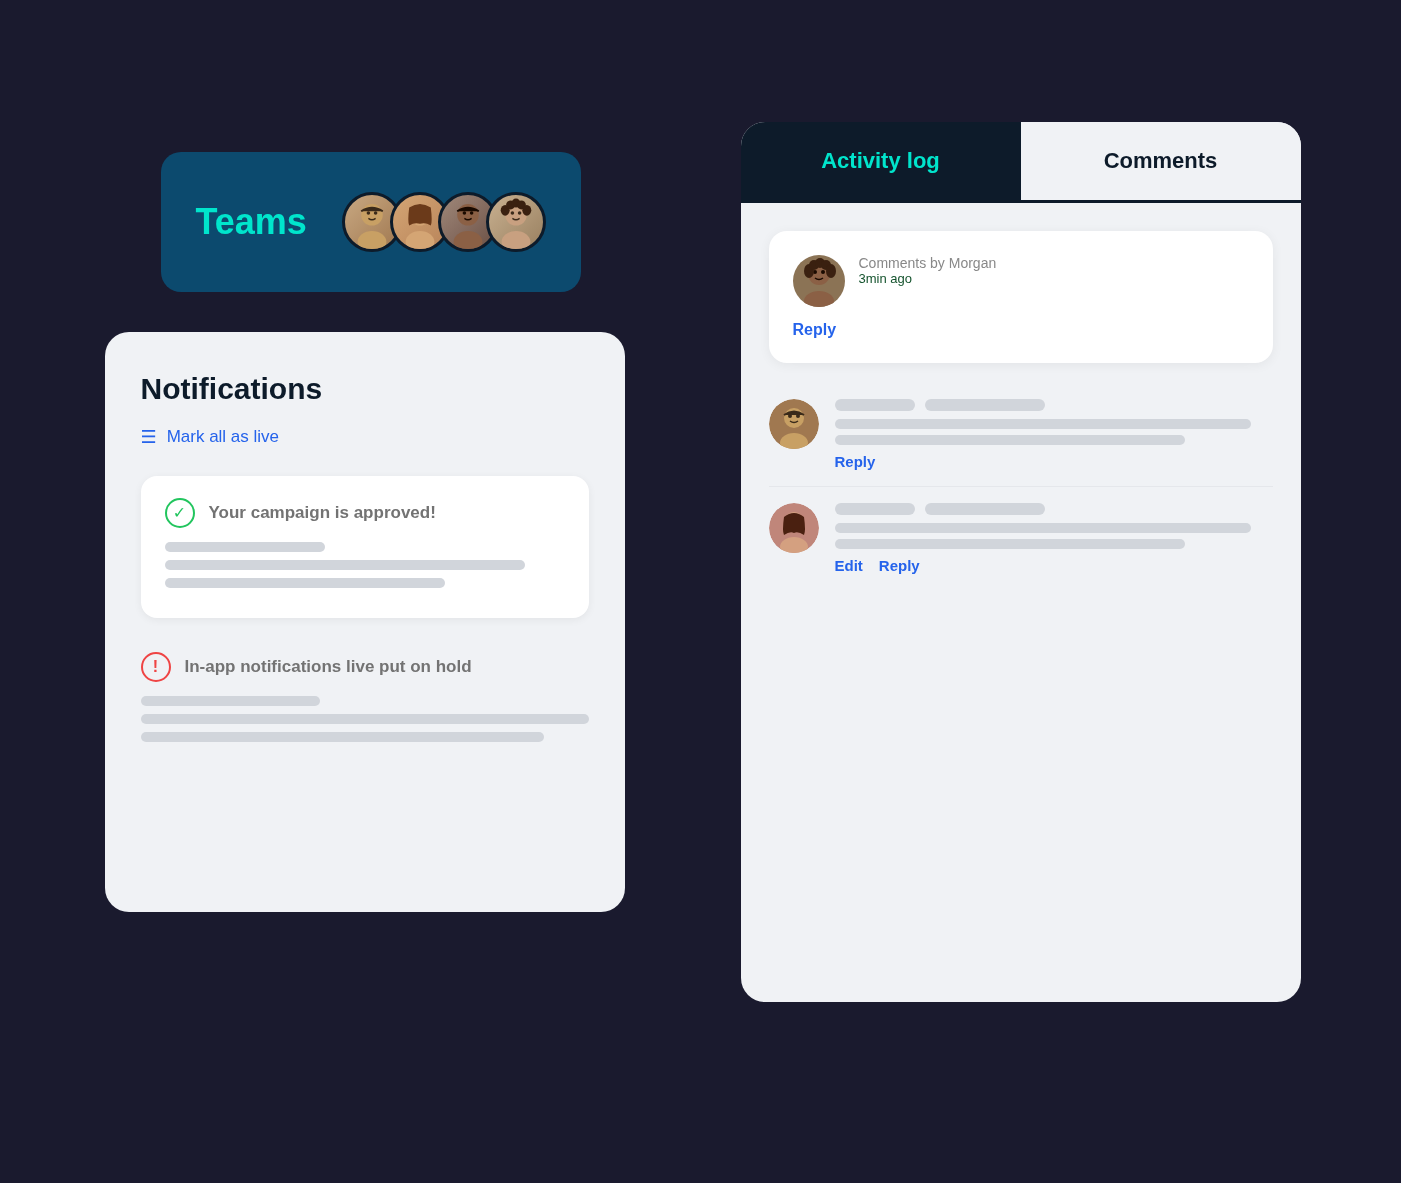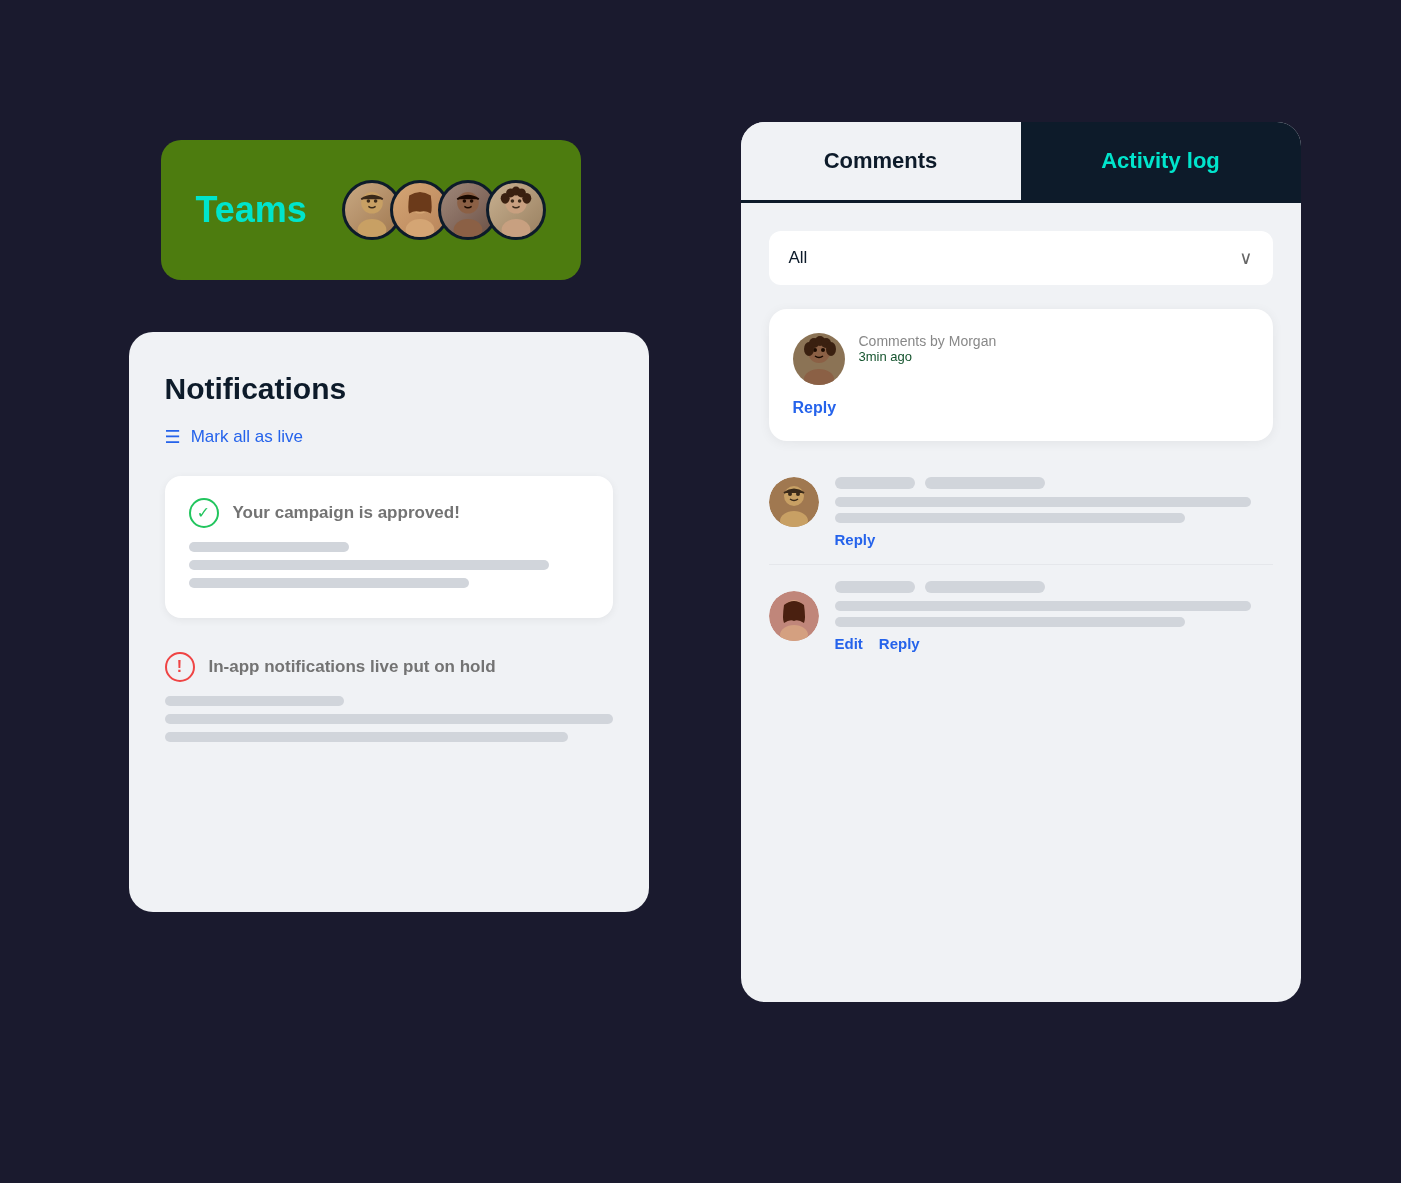--- a/index.html
+++ b/index.html
@@ -15,25 +15,25 @@
     }
     .scene {
       position: relative;
       width: 1200px;
       height: 1000px;
     }
 
     
     .teams-card {
       position: absolute;
-      top: 48px;
+      top: 60px;
       left: 60px;
       width: 420px;
       height: 140px;
-      background: #4d7c0f;
+      background: #0c4a6e;
       border-radius: 20px;
       display: flex;
       align-items: center;
       padding: 30px 35px;
       gap: 30px;
     }
     .teams-label {
       color: #00e5cc;
       font-size: 36px;
       font-weight: 700;
@@ -54,21 +54,21 @@
       align-items: center;
       justify-content: center;
     }
     .avatar:first-child { margin-left: 0; }
     .avatar svg { width: 100%; height: 100%; }
 
     
     .notifications-card {
       position: absolute;
       top: 240px;
-      left: 28px;
+      left: 4px;
       width: 520px;
       min-height: 580px;
       background: #f0f2f5;
       border-radius: 24px;
       padding: 40px 36px;
     }
     .notifications-title {
       font-size: 30px;
       font-weight: 800;
       color: #0d1b2a;
@@ -267,21 +267,21 @@
     }
 
     
     .comment-row {
       display: flex;
       align-items: flex-start;
       gap: 16px;
       padding: 16px 0;
       border-bottom: 1px solid #e5e7eb;
     }
-    .comment-row:last-child { border-bottom: none; align-items: center; }
+    .comment-row:last-child { border-bottom: none; }
     .small-avatar {
       width: 50px;
       height: 50px;
       border-radius: 50%;
       flex-shrink: 0;
       overflow: hidden;
     }
     .comment-row-content {
       flex: 1;
     }
@@ -411,34 +411,30 @@
       <div class="skeleton-lines">
         <div class="skeleton-line short"></div>
         <div class="skeleton-line xlong"></div>
         <div class="skeleton-line long"></div>
       </div>
     </div>
   </div>
 
   <div class="comments-panel">
     <div class="tabs-header">
+      <div class="tab tab-activity">
+        <span>Activity log</span>
+      </div>
       <div class="tab tab-comments">
         <span>Comments</span>
       </div>
-      <div class="tab tab-activity">
-        <span>Activity log</span>
-      </div>
     </div>
 
     <div class="comments-body">
 
-      <div class="dropdown-select">
-        <span class="dropdown-value">All</span>
-        <span class="chevron">∨</span>
-      </div>
 
       <div class="comment-card-large">
         <div class="comment-header">
           <div class="comment-avatar">
             <svg viewBox="0 0 52 52" width="52" height="52">
               <circle cx="26" cy="19" r="11" fill="#8b6045"></circle>
               <ellipse cx="26" cy="46" rx="15" ry="10" fill="#8b6045"></ellipse>
               <circle cx="22" cy="17" r="2" fill="#1a0a00"></circle>
               <circle cx="30" cy="17" r="2" fill="#1a0a00"></circle>
               <path d="M22 23 Q26 26 30 23" stroke="#1a0a00" stroke-width="1.5" fill="none"></path>

